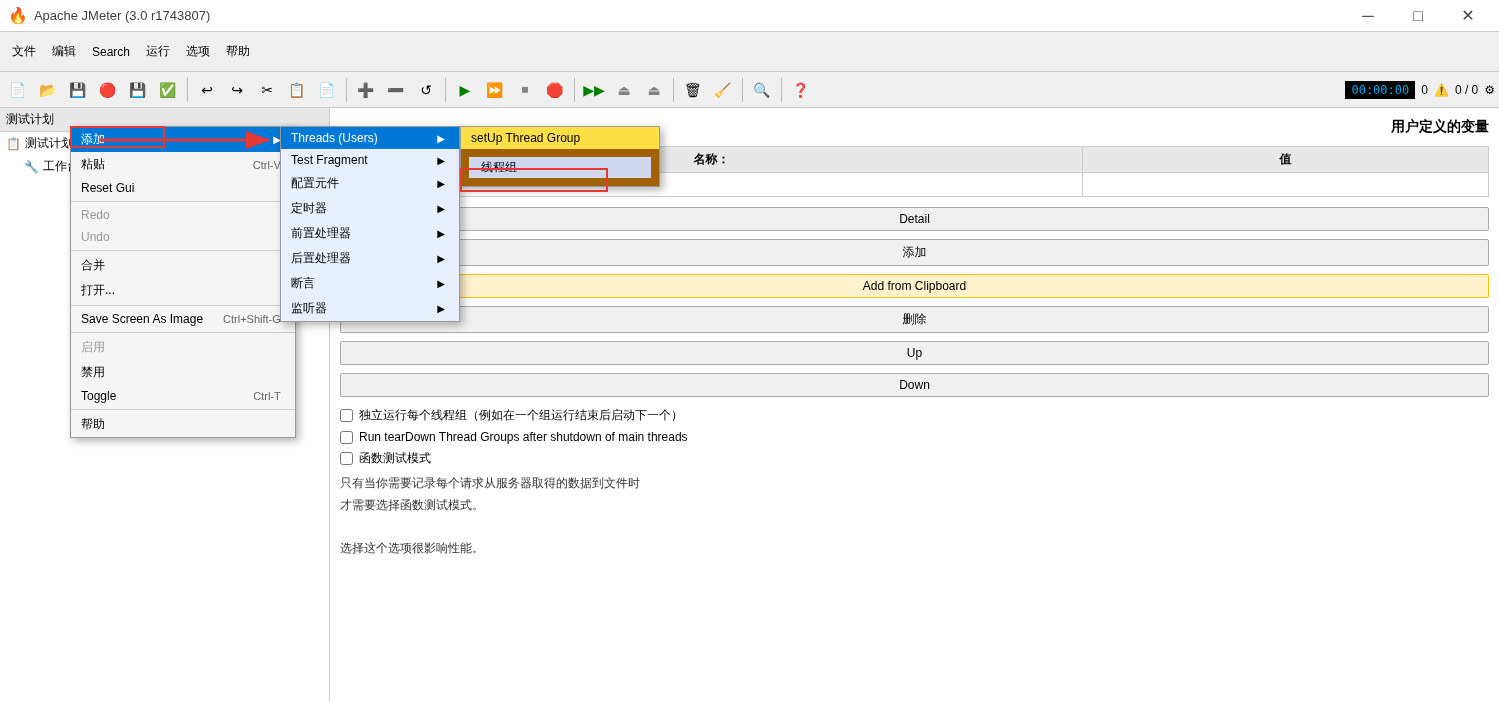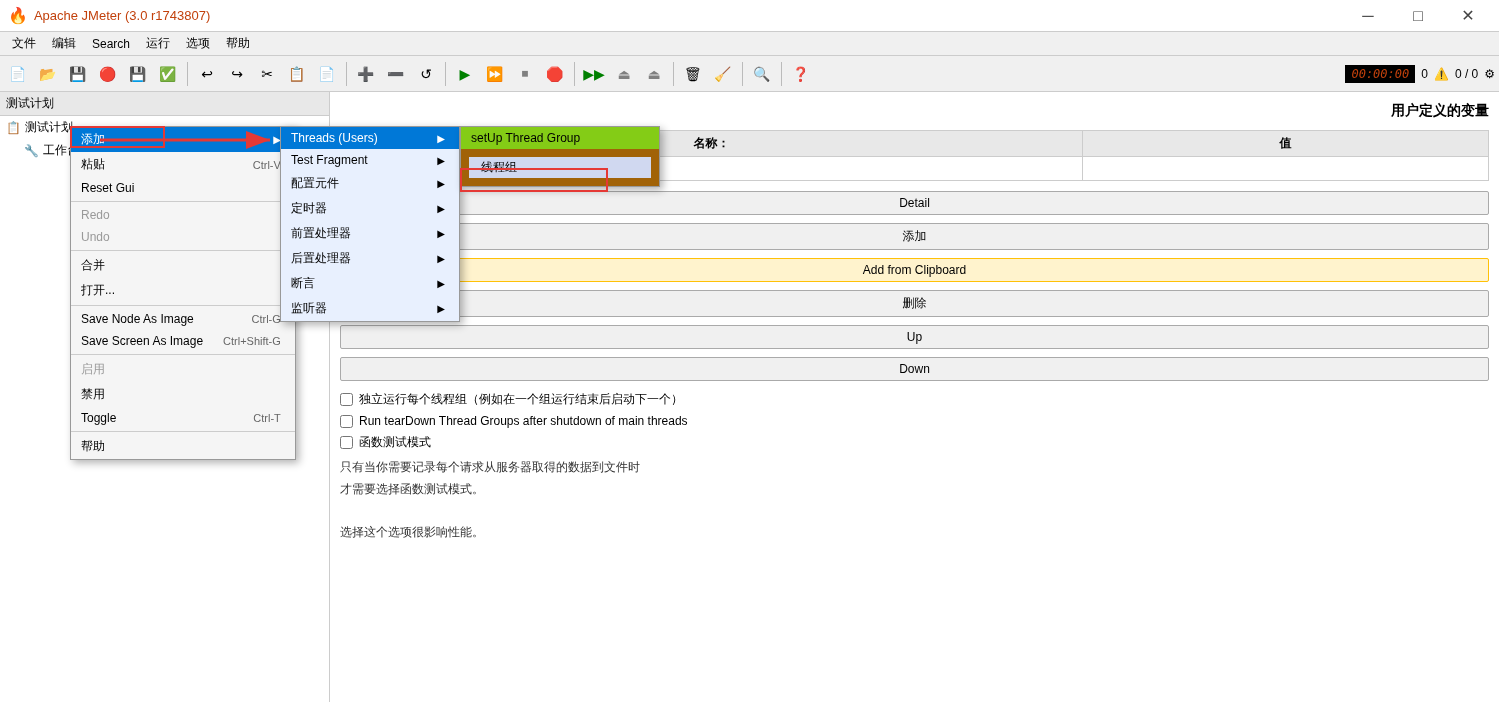--- a/index.html
+++ b/index.html
@@ -15,41 +15,41 @@
       padding: 0 8px;
       border-bottom: 1px solid #ccc;
     }
     .title-bar-left {
       display: flex;
       align-items: center;
       gap: 6px;
     }
     .title-bar-title {
       font-size: 13px;
-      color: #c2410c;
+      color: #404040;
     }
     .title-bar-controls {
       display: flex;
       gap: 4px;
     }
     .title-bar-btn {
       width: 46px;
       height: 32px;
       display: flex;
       align-items: center;
       justify-content: center;
       cursor: pointer;
       font-size: 16px;
       color: #444;
     }
 
     
     .menu-bar {
       background: #f0f0f0;
-      height: 24px;
+      height: 40px;
       display: flex;
       align-items: center;
       padding: 0 4px;
       border-bottom: 1px solid #ccc;
     }
     .menu-item {
       padding: 2px 8px;
       cursor: pointer;
       font-size: 12px;
     }
@@ -213,25 +213,24 @@
     .ctx-menu-arrow { font-size: 10px; }
 
     .flame-icon {
       color: #e53935;
       font-size: 16px;
     }
 
     
     .time-display {
       background: #000;
-      color: #c2410c;
+      color: #0ea5e9;
       padding: 2px 6px;
       font-family: monospace;
       font-size: 12px;
-      font-style: italic;
     }
 
     
     .arrow-svg {
       position: absolute;
       pointer-events: none;
     }
   </style>
 </head>
 <body>
@@ -386,24 +385,20 @@
     </div>
     <div class="ctx-menu-separator"></div>
     <div class="ctx-menu-item">
       <span>合并</span>
     </div>
     <div class="ctx-menu-item">
       <span>打开...</span>
     </div>
     <div class="ctx-menu-separator"></div>
     <div class="ctx-menu-item">
-      <span>Save Node As Image</span>
-      <span class="ctx-menu-shortcut">Ctrl-G</span>
-    </div>
-    <div class="ctx-menu-item">
       <span>Save Screen As Image</span>
       <span class="ctx-menu-shortcut">Ctrl+Shift-G</span>
     </div>
     <div class="ctx-menu-separator"></div>
     <div class="ctx-menu-item disabled">
       <span>启用</span>
     </div>
     <div class="ctx-menu-item">
       <span>禁用</span>
     </div>
@@ -445,21 +440,21 @@
     <div class="ctx-menu-item">
       <span>断言</span>
       <span class="ctx-menu-arrow">▶</span>
     </div>
     <div class="ctx-menu-item">
       <span>监听器</span>
       <span class="ctx-menu-arrow">▶</span>
     </div>
   </div>
 
-  <div class="ctx-menu" style="left:460px; top:126px; background:#84cc16; min-width:200px;">
+  <div class="ctx-menu" style="left:460px; top:126px; background:#fde047; min-width:200px;">
     <div class="ctx-menu-item">
       <span>setUp Thread Group</span>
     </div>
     <div class="ctx-menu-item" style="background:#d0d8f0; border: 8px solid #a16207; padding: 2px 12px;">
       <span>线程组</span>
     </div>
   </div>
 
   <svg class="arrow-svg" style="left:70px;top:120px;width:300px;height:40px;">
     <defs>

